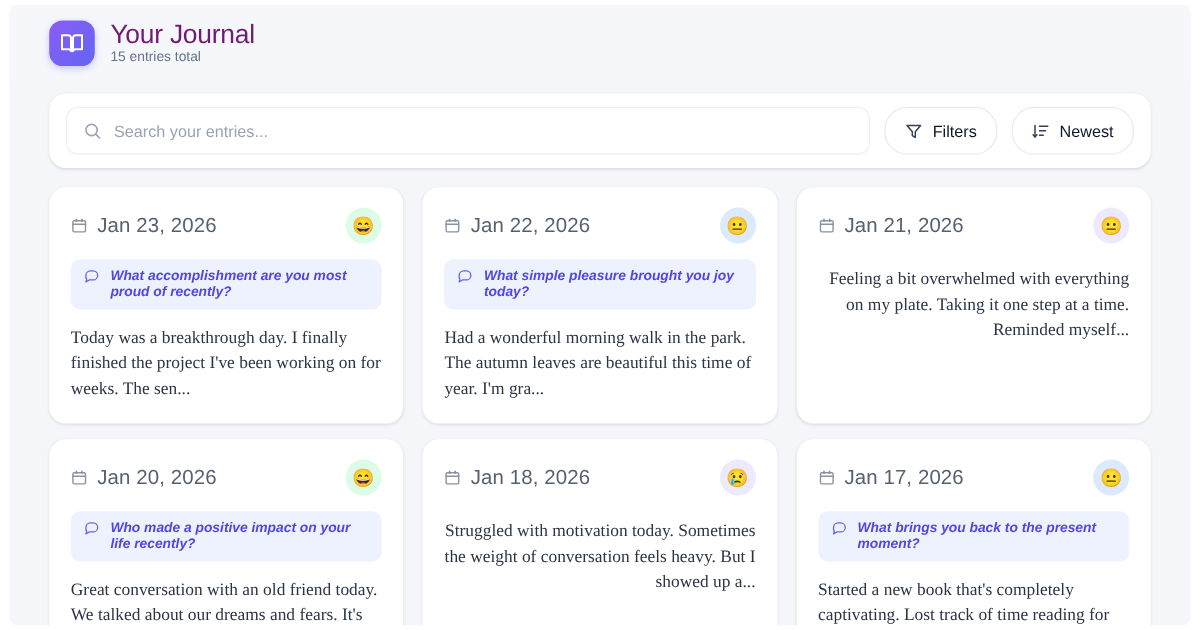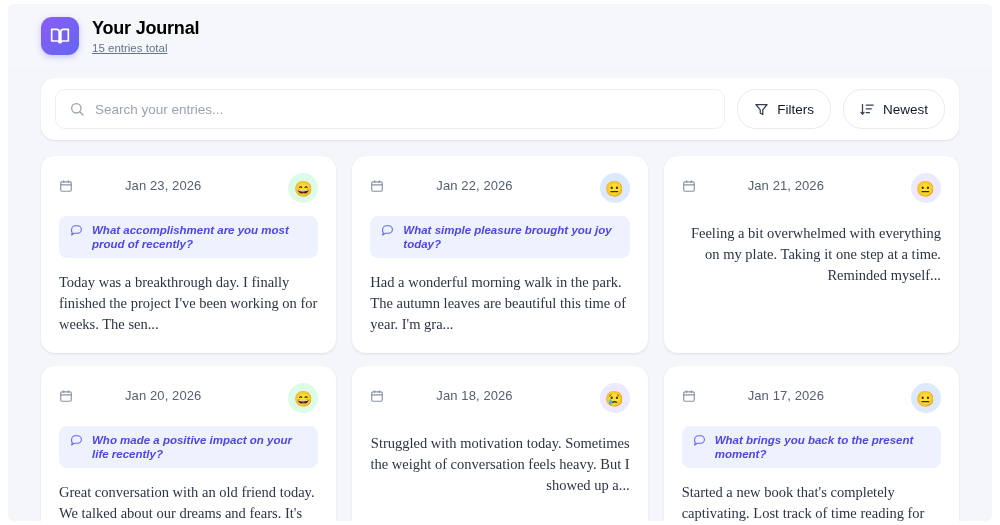--- a/index.html
+++ b/index.html
@@ -34,32 +34,31 @@
   .brand-icon {
     width: 38px; height: 38px;
     border-radius: 11px;
     background: linear-gradient(135deg, #8b5cf6 0%, #6366f1 100%);
     display: flex; align-items: center; justify-content: center;
     flex: 0 0 auto;
     box-shadow: 0 2px 6px rgba(99,102,241,.35);
   }
   .brand-text { margin-left: 13px; }
   .brand-title {
-    font-size: 18px;
-    font-weight: bold;
-    color: #000000;
+    font-size: 22px;
+    font-weight: normal;
+    color: #701a75;
     letter-spacing: -0.2px;
     line-height: 21px;
   }
   .brand-sub {
     font-size: 11.5px;
     color: #64748b;
     margin-top: 3px;
     line-height: 13px;
-    text-decoration: underline;
   }
 
   
   .toolbar-wrap { padding: 10px 33px 0 33px; }
   .toolbar {
     background: #ffffff;
     border-radius: 14px;
     height: 62px;
     display: flex;
     align-items: center;
@@ -126,24 +125,23 @@
     align-items: flex-start;
     justify-content: space-between;
   }
   .date-row {
     display: flex;
     align-items: center;
     gap: 8px;
     padding-top: 5px;
   }
   .date-text {
-    font-size: 13px;
+    font-size: 17px;
     color: #556070;
     letter-spacing: .1px;
-    margin-left: 44px;
   }
   .mood {
     width: 30px; height: 30px;
     border-radius: 50%;
     display: flex; align-items: center; justify-content: center;
     font-size: 15px;
     line-height: 1;
     flex: 0 0 auto;
   }
   .prompt {

